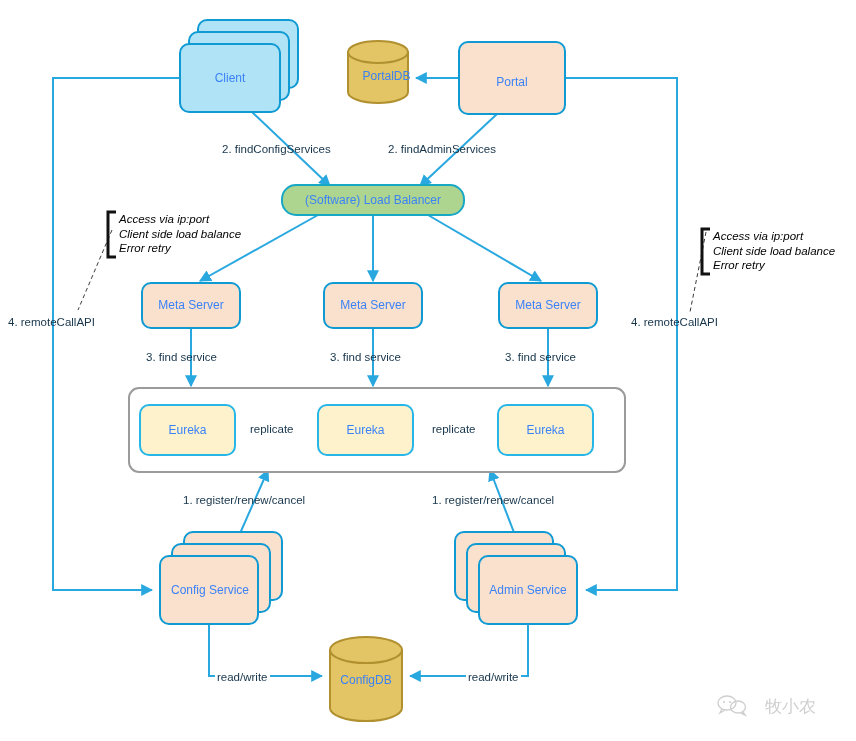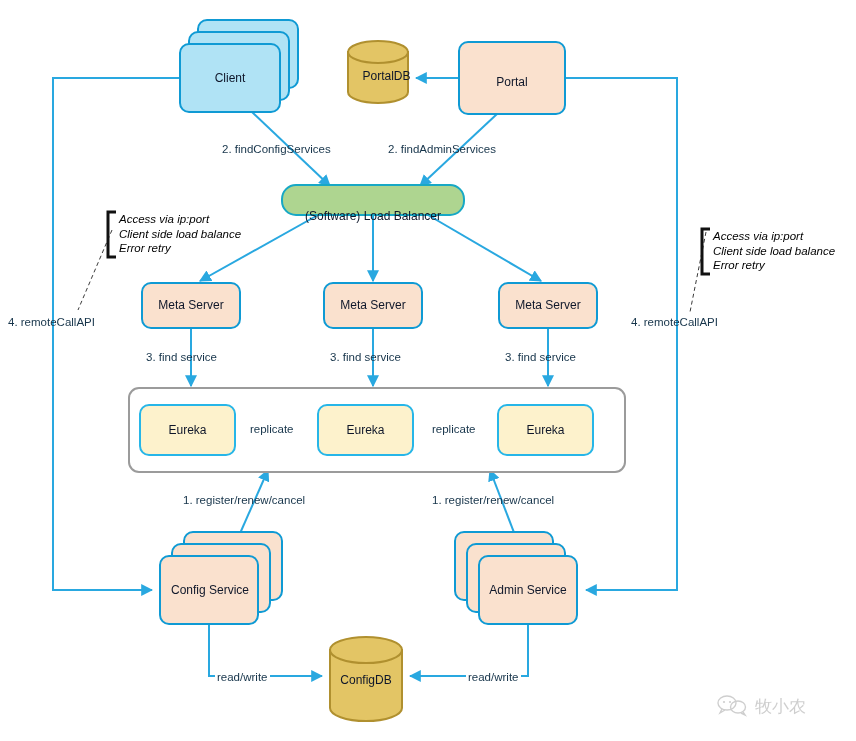--- a/index.html
+++ b/index.html
@@ -6,33 +6,33 @@
   body{
     width:856px;height:741px;overflow:hidden;
     font-family:"Liberation Sans","DejaVu Sans",sans-serif;
     color:#16344a;
   }
   #canvas{position:relative;width:856px;height:741px;}
   svg.layer{position:absolute;left:0;top:0;width:856px;height:741px;}
 
   .node-label{
     position:absolute;display:flex;align-items:center;justify-content:center;
-    text-align:center;font-size:12px;color:#0f172a;pointer-events:none;
+    text-align:center;font-size:12px;color:#3b82f6;pointer-events:none;
     line-height:1.25;
   }
   .edge-label{
     position:absolute;font-size:11.5px;color:#16344a;white-space:nowrap;
   }
   .note{
     position:absolute;font-size:11.5px;color:#000000;line-height:1.28;
     white-space:nowrap;
     font-style:italic;
   }
   .watermark{
-    position:absolute;opacity:.42;display:flex;align-items:center;gap:5px;
+    position:absolute;opacity:.42;display:flex;align-items:center;gap:15px;
     font-size:17px;color:#8d8d8d;font-family:"DejaVu Sans",sans-serif;
   }
 </style>
 </head>
 <body>
 
 <div id="canvas">
 
   <svg class="layer" viewBox="0 0 856 741">
     <defs>
@@ -127,21 +127,21 @@
 
     <g>
       <path d="M 330 650 L 330 708 A 36 13 0 0 0 402 708 L 402 650 Z" fill="#e3c565" stroke="#b0902f" stroke-width="2"></path>
       <ellipse cx="366" cy="650" rx="36" ry="13" fill="#e3c565" stroke="#b0902f" stroke-width="2"></ellipse>
     </g>
   </svg>
 
   <div class="node-label" style="left:180px;top:44px;width:100px;height:68px;">Client</div>
   <div class="node-label" style="left:348px;top:52px;width:77px;height:48px;">PortalDB</div>
   <div class="node-label" style="left:459px;top:42px;width:106px;height:80px;">Portal</div>
-  <div class="node-label" style="left:282px;top:185px;width:182px;height:30px;margin-top:16px;">(Software) Load Balancer</div>
+  <div class="node-label" style="left:282px;top:185px;width:182px;height:30px;">(Software) Load Balancer</div>
   <div class="node-label" style="left:142px;top:283px;width:98px;height:45px;">Meta Server</div>
   <div class="node-label" style="left:324px;top:283px;width:98px;height:45px;">Meta Server</div>
   <div class="node-label" style="left:499px;top:283px;width:98px;height:45px;">Meta Server</div>
   <div class="node-label" style="left:140px;top:405px;width:95px;height:50px;">Eureka</div>
   <div class="node-label" style="left:318px;top:405px;width:95px;height:50px;">Eureka</div>
   <div class="node-label" style="left:498px;top:405px;width:95px;height:50px;">Eureka</div>
   <div class="node-label" style="left:165px;top:556px;width:90px;height:68px;">Config Service</div>
   <div class="node-label" style="left:479px;top:556px;width:98px;height:68px;">Admin Service</div>
   <div class="node-label" style="left:330px;top:650px;width:72px;height:60px;">ConfigDB</div>
 

